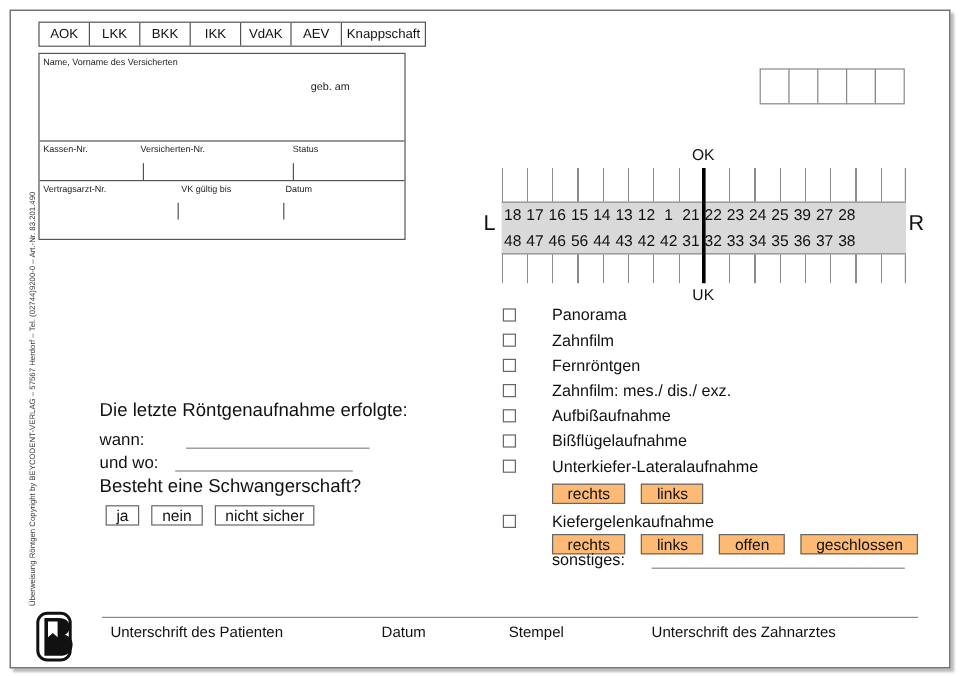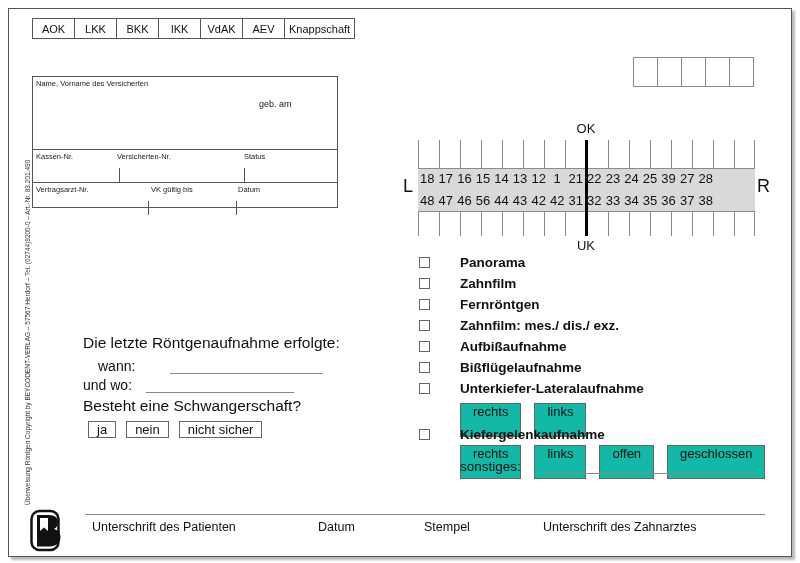--- a/index.html
+++ b/index.html
@@ -8,21 +8,21 @@
   .canvas { position:relative; width:800px; height:563px; background:#fff; overflow:hidden; }
   .page-border { position:absolute; left:8px; top:8px; width:784px; height:549px;
                  border:1px solid #555; box-shadow:3px 3px 2px #bbb; background:#fff; }
 
   
   .insurer-table { position:absolute; left:32px; top:18px; display:flex; border:1px solid #555; height:21px; background:#fff; }
   .insurer-cell { border-right:1px solid #555; font-size:11px; display:flex; align-items:center; justify-content:center; padding:0 4px; }
   .insurer-cell:last-child { border-right:none; }
 
   
-  .patient-box { position:absolute; left:32px; top:76px; width:306px; height:132px; border:1px solid #555; background:#fff; }
+  .patient-box { position:absolute; left:32px; top:44px; width:306px; height:156px; border:1px solid #555; background:#fff; }
   .pb-row1 { position:relative; height:73px; border-bottom:1px solid #555; }
   .pb-row2 { position:relative; height:33px; border-bottom:1px solid #555; }
   .pb-row3 { position:relative; height:32px; }
   .tiny-label { position:absolute; font-size:7.5px; color:#222; white-space:nowrap; }
   .tick { position:absolute; width:1px; height:14px; background:#555; bottom:0; }
 
   
   .code-boxes { position:absolute; left:633px; top:57px; display:flex; }
   .code-box { width:25px; height:30px; border:1px solid #888; background:#fff; margin-left:-1px; }
   .code-box:first-child { margin-left:0; }
@@ -41,37 +41,37 @@
   .midline { position:absolute; left:167px; top:0; width:3px; height:96px; background:#000; }
   .ok-label { position:absolute; top:-19px; left:168px; transform:translateX(-50%); font-size:13px; }
   .uk-label { position:absolute; top:98px; left:168px; transform:translateX(-50%); font-size:13px; }
   .side-l { position:absolute; left:-15px; top:36px; font-size:18px; }
   .side-r { position:absolute; right:-15px; top:36px; font-size:18px; }
 
   
   .xray-list { position:absolute; left:419px; top:252px; }
   .check-row { display:flex; align-items:center; height:21px; }
   .cb { width:11px; height:11px; border:1px solid #666; background:#fff; flex:none; }
-  .check-label { margin-left:30px; font-size:13.5px; white-space:nowrap;font-weight:bold; }
+  .check-label { margin-left:30px; font-size:13.5px; white-space:nowrap; }
   .kiefer-row { position:absolute; left:419px; top:424px; display:flex; align-items:center; height:21px; }
 
   .opt-row { position:absolute; display:flex; gap:13px; }
-  .opt-box { border:1px solid #666; font-size:13px; padding:0 12px; height:34px; line-height:16px; background:#14b8a6; white-space:nowrap; }
+  .opt-box { border:1px solid #666; font-size:13px; padding:0 12px; height:17px; line-height:16px; background:#fdba74; white-space:nowrap; }
   .lateral-row { left:460px; top:403px; }
   .kiefer-opts { left:460px; top:445px; }
 
   .sonstiges-row { position:absolute; left:460px; top:459px; display:flex; align-items:flex-end; }
   .sonstiges-label { font-size:13.5px; }
   .sonstiges-line { width:211px; border-bottom:1px solid #888; height:14px; margin-left:22px; }
 
   
   .q-block { position:absolute; left:83px; top:334px; }
   .q-title { font-size:15.5px; white-space:nowrap; }
   .wann-row, .wo-row { display:flex; align-items:flex-end; height:19px; }
-  .wann-row { margin-top:3px;margin-left:15px; }
+  .wann-row { margin-top:3px; }
   .q-small { font-size:14px; }
   .fill-line { border-bottom:1px solid #888; height:12px; }
   .wann-line { width:153px; margin-left:35px; }
   .wo-line   { width:148px; margin-left:14px; }
   .preg-q { position:absolute; left:83px; top:397px; font-size:15.5px; white-space:nowrap; }
   .preg-opts { position:absolute; left:88px; top:421px; display:flex; gap:10px; }
   .preg-box { border:1px solid #666; font-size:13px; padding:0 8px; height:17px; line-height:16px; background:#fff; }
 
   
   .footer-line { position:absolute; left:85px; top:514px; width:680px; border-top:1.5px solid #888; }

